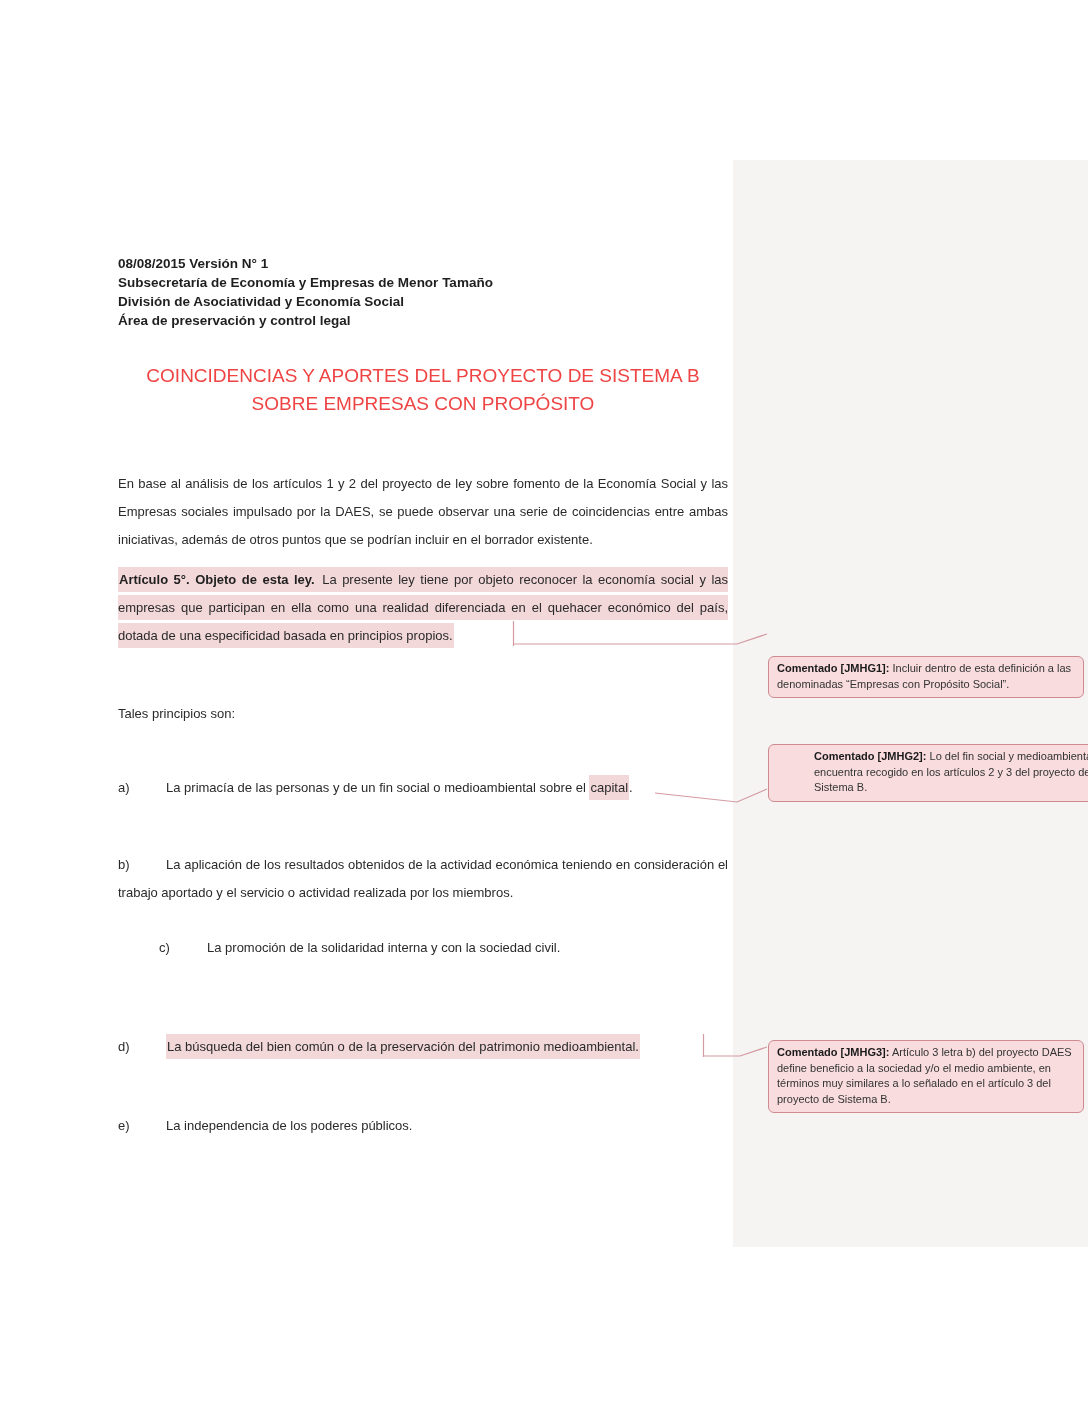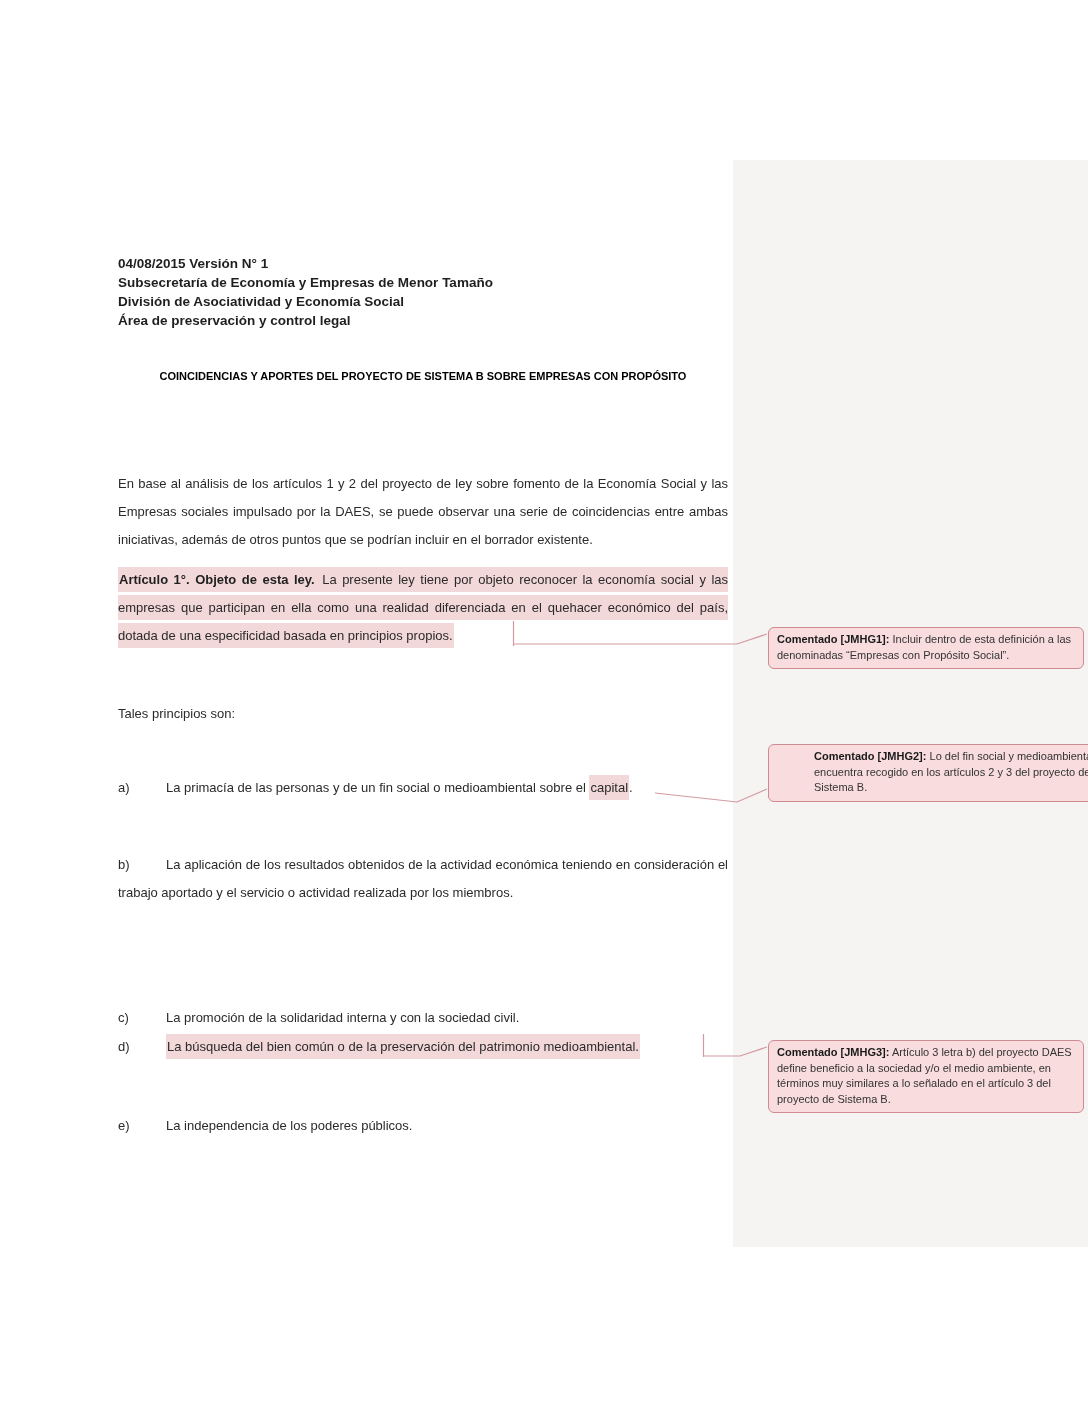--- a/index.html
+++ b/index.html
@@ -11,78 +11,78 @@
     position:relative;
     overflow:hidden;
   }
   .page{position:absolute;inset:0;background:#ffffff;}
   .comments-panel{
     position:absolute;left:733px;top:160px;width:355px;height:1087px;
     background:#f5f4f3;
   }
   .doc-block{position:absolute;left:118px;width:610px;}
   .doc-header{top:254px;font-weight:bold;font-size:13.5px;line-height:19px;color:#1f1f1f;}
-  .doc-title{top:362px;font-weight:bold;font-size:11px;line-height:28px;text-align:center;color:#000000;}
+  .doc-title{top:362px;font-weight:normal;font-size:19px;line-height:28px;text-align:center;color:#ef4444;}
   .para{font-size:13px;line-height:28px;text-align:justify;}
   .intro{top:470px;}
   .articulo{top:566px;}
   .tales{top:700px;text-align:left;}
   .li{font-size:13px;line-height:28px;}
   .li .letter{display:inline-block;width:48px;}
   .item-a{top:774px;}
   .item-b{top:851px;text-align:justify;}
-  .item-c{top:1004px;}
+  .item-c{top:934px;margin-left:41px;}
   .item-d{top:1033px;}
   .item-e{top:1112px;}
   .hl{background:#f3d8da;padding:5px 1px;}
   .bold{font-weight:bold;color:#1f1f1f;}
   .comment-box{
     position:absolute;left:768px;width:298px;
     background:#f8dcde;border:1.5px solid #cf8a92;border-radius:6px;
     padding:4px 8px 5px 8px;
     font-size:11px;line-height:15.5px;color:#333333;
   }
   .comment-box .c-label{font-weight:bold;color:#1a1a1a;}
-  .cb-1{top:627px;}
+  .cb-1{top:656px;}
   .cb-2{top:744px;padding-left:45px;}
   .cb-3{top:1040px;}
   .connector-svg{position:absolute;left:0;top:0;pointer-events:none;}
 </style>
 </head>
 <body>
 
 <div class="page">
 
   <div class="comments-panel"></div>
 
   <svg class="connector-svg" width="1088" height="1408" viewBox="0 0 1088 1408">
     <path d="M513.5 621 L513.5 646" stroke="#d49aa1" stroke-width="1.2" fill="none"></path>
     <path d="M513.5 644 L737 644 L767 634" stroke="#d49aa1" stroke-width="1.2" fill="none"></path>
     <path d="M655 793 L737 802 L767 789" stroke="#d49aa1" stroke-width="1.2" fill="none"></path>
     <path d="M703.5 1034 L703.5 1057" stroke="#d49aa1" stroke-width="1.2" fill="none"></path>
     <path d="M703.5 1056 L740 1056 L767 1047" stroke="#d49aa1" stroke-width="1.2" fill="none"></path>
   </svg>
 
   <div class="doc-block doc-header">
-    <div>04/08/2015 Versión N° 1</div>
+    <div>08/08/2015 Versión N° 1</div>
     <div>Subsecretaría de Economía y Empresas de Menor Tamaño</div>
     <div>División de Asociatividad y Economía Social</div>
     <div>Área de preservación y control legal</div>
   </div>
 
   <div class="doc-block doc-title">
     <div>COINCIDENCIAS Y APORTES DEL PROYECTO DE SISTEMA B SOBRE EMPRESAS CON PROPÓSITO</div>
   </div>
 
   <div class="doc-block para intro">
     <span>En base al análisis de los artículos 1 y 2 del proyecto de ley sobre fomento de la Economía Social y las Empresas sociales impulsado por la DAES, se puede observar una serie de coincidencias entre ambas iniciativas, además de otros puntos que se podrían incluir en el borrador existente.</span>
   </div>
 
   <div class="doc-block para articulo">
-    <span class="hl bold">Artículo 1°. Objeto de esta ley.</span><span class="hl"> La presente ley tiene por objeto reconocer la economía social y las empresas que participan en ella como una realidad diferenciada en el quehacer económico del país, dotada de una especificidad basada en principios propios.</span>
+    <span class="hl bold">Artículo 5°. Objeto de esta ley.</span><span class="hl"> La presente ley tiene por objeto reconocer la economía social y las empresas que participan en ella como una realidad diferenciada en el quehacer económico del país, dotada de una especificidad basada en principios propios.</span>
   </div>
 
   <div class="doc-block para tales">
     <span>Tales principios son:</span>
   </div>
 
   <div class="doc-block li item-a">
     <span class="letter">a)</span><span>La primacía de las personas y de un fin social o medioambiental sobre el </span><span class="hl">capital</span><span>.</span>
   </div>
 

